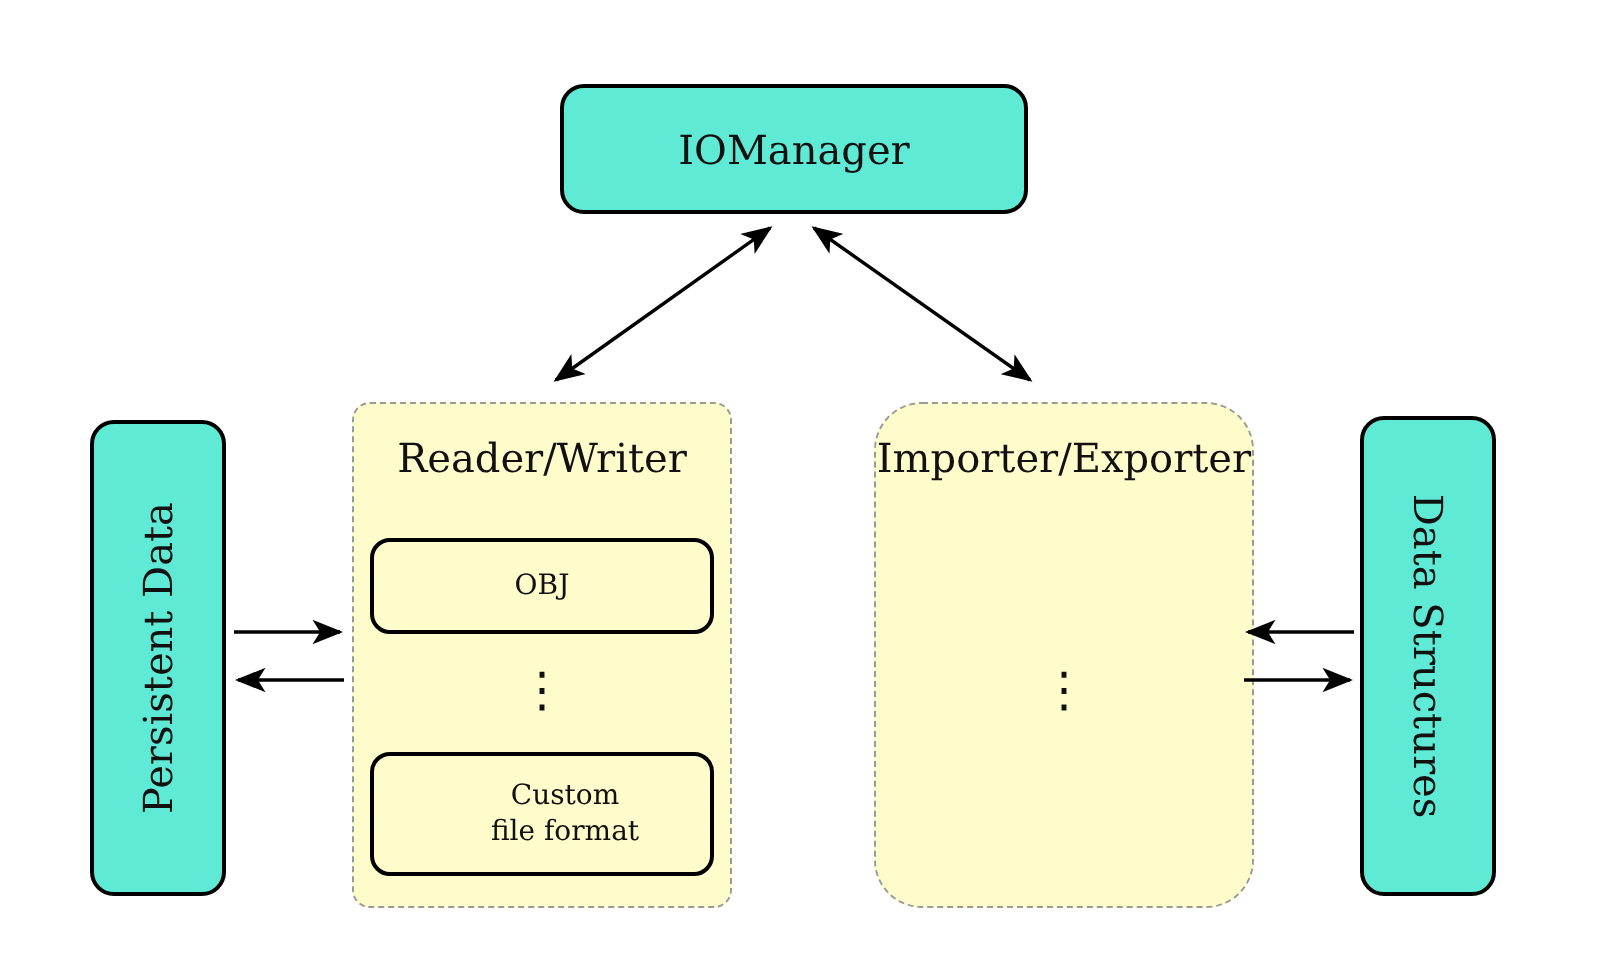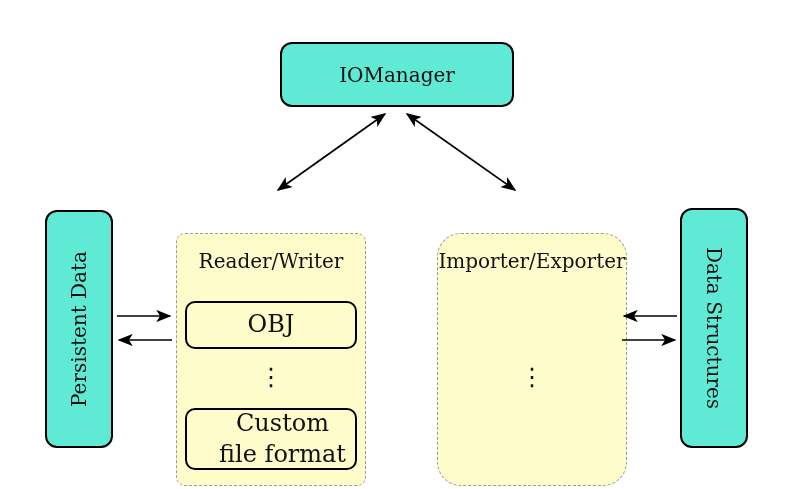--- a/index.html
+++ b/index.html
@@ -32,36 +32,35 @@
   .vtext-cw  { transform: rotate(90deg);  white-space: nowrap; }
 
   
   .panel {
     position: absolute;
     top: 201px; width: 190px; height: 253px;
     background: #FFFCCB;
     border: 1.5px dashed #9a9a9a;
     border-radius: 9px;
     box-sizing: border-box;
-    margin-top: 32px;
   }
   #panel-reader-writer { left: 176px; }
   #panel-importer-exporter { left: 437px; border-radius: 24px; }
   .panel-title {
     position: absolute; top: 15px; left: 0; right: 0;
     text-align: center; font-size: 20px; white-space: nowrap;
   }
   .item-box {
     position: absolute; left: 8px; right: 8px;
     background: #FFFCCB;
     border: 2.5px solid #000;
     border-radius: 10px;
     display: flex; flex-direction: column;
     align-items: center; justify-content: center;
-    font-size: 24px; line-height: 1.3;
+    font-size: 14px; line-height: 1.3;
     text-align: center;
     box-sizing: border-box;
   }
   .item-box.first { top: 67px; height: 48px; }
   .item-box.last  { top: 174px; height: 62px; padding-left: 23px; }
   .ellipsis {
     position: absolute; left: 0; right: 0; top: 131px;
     text-align: center; font-size: 24px; line-height: 1;
     letter-spacing: 0;
   }

